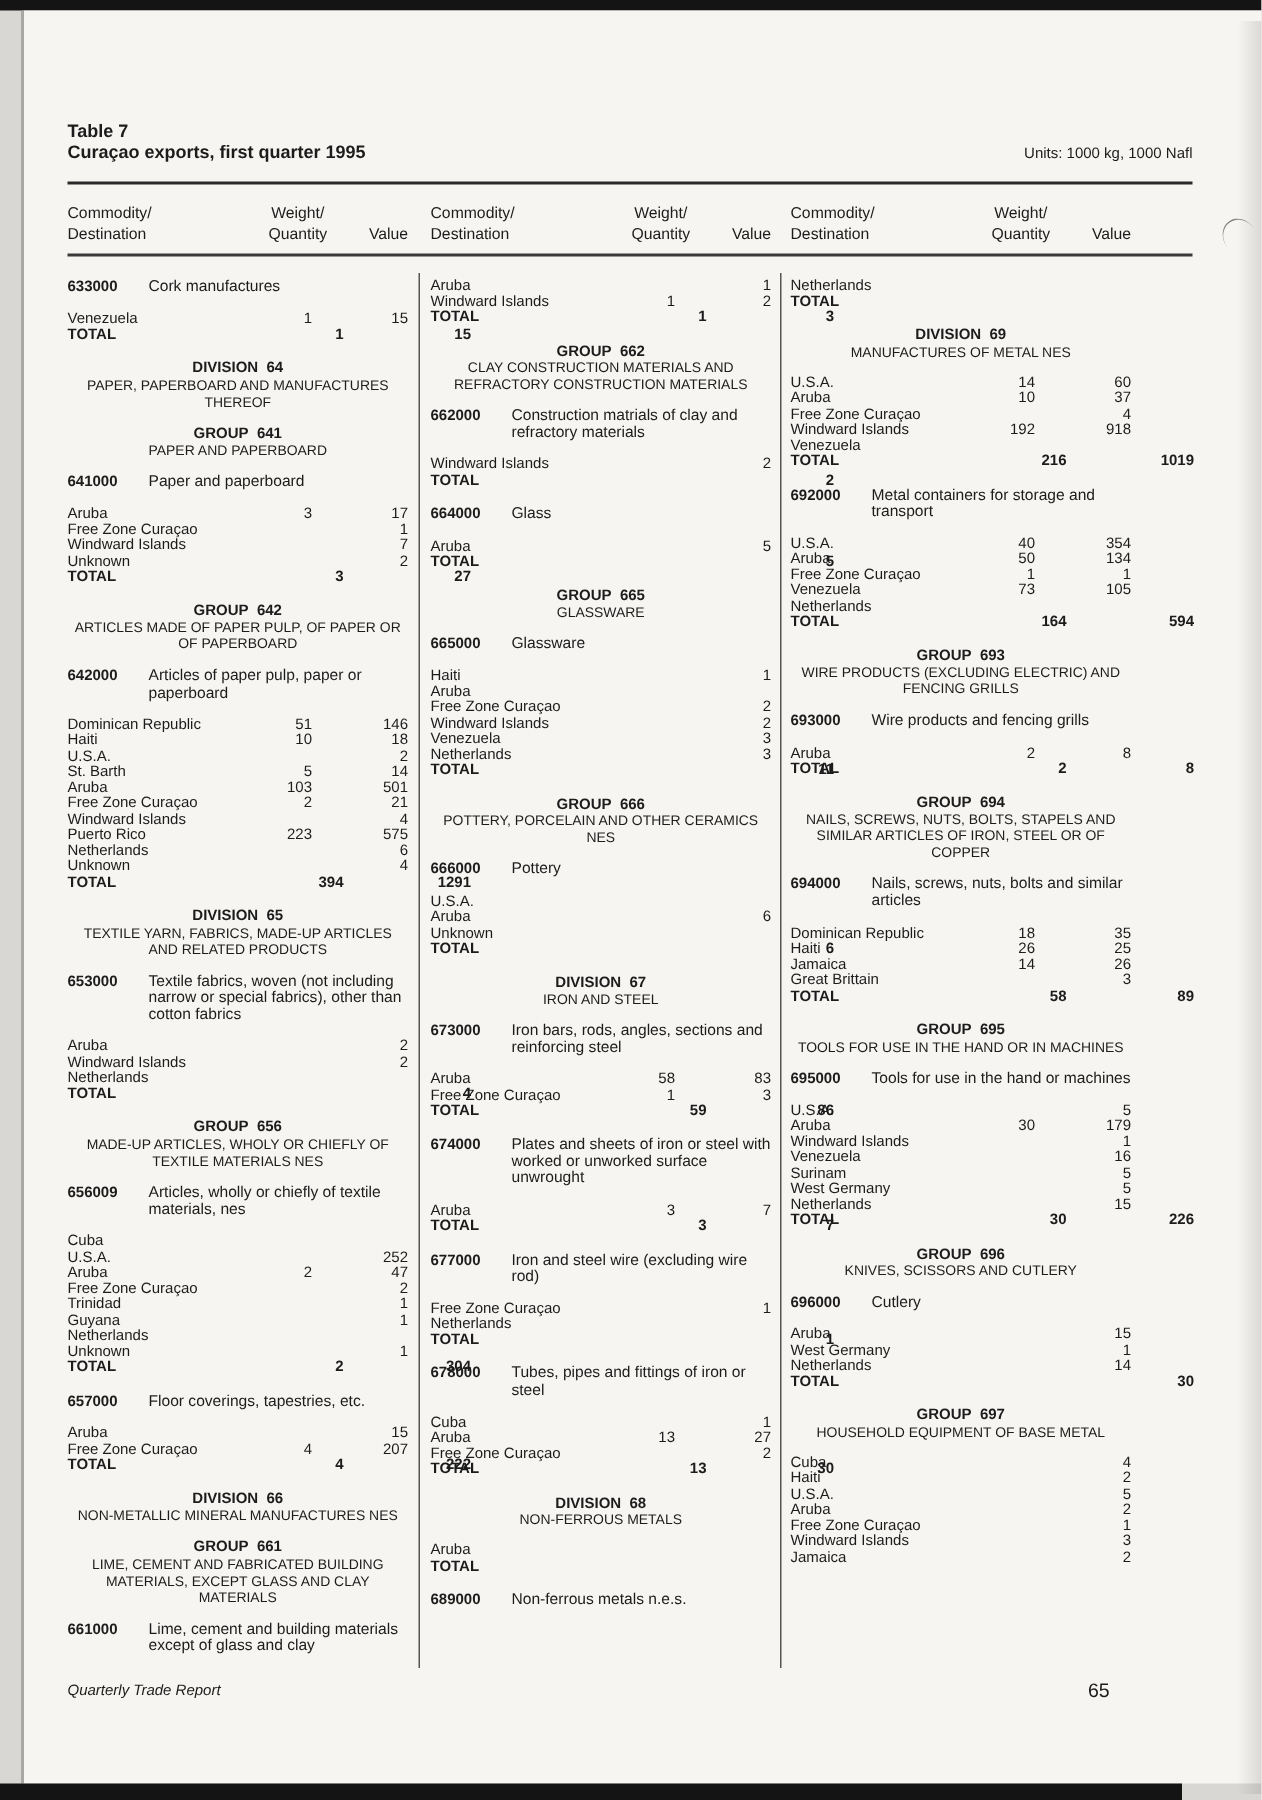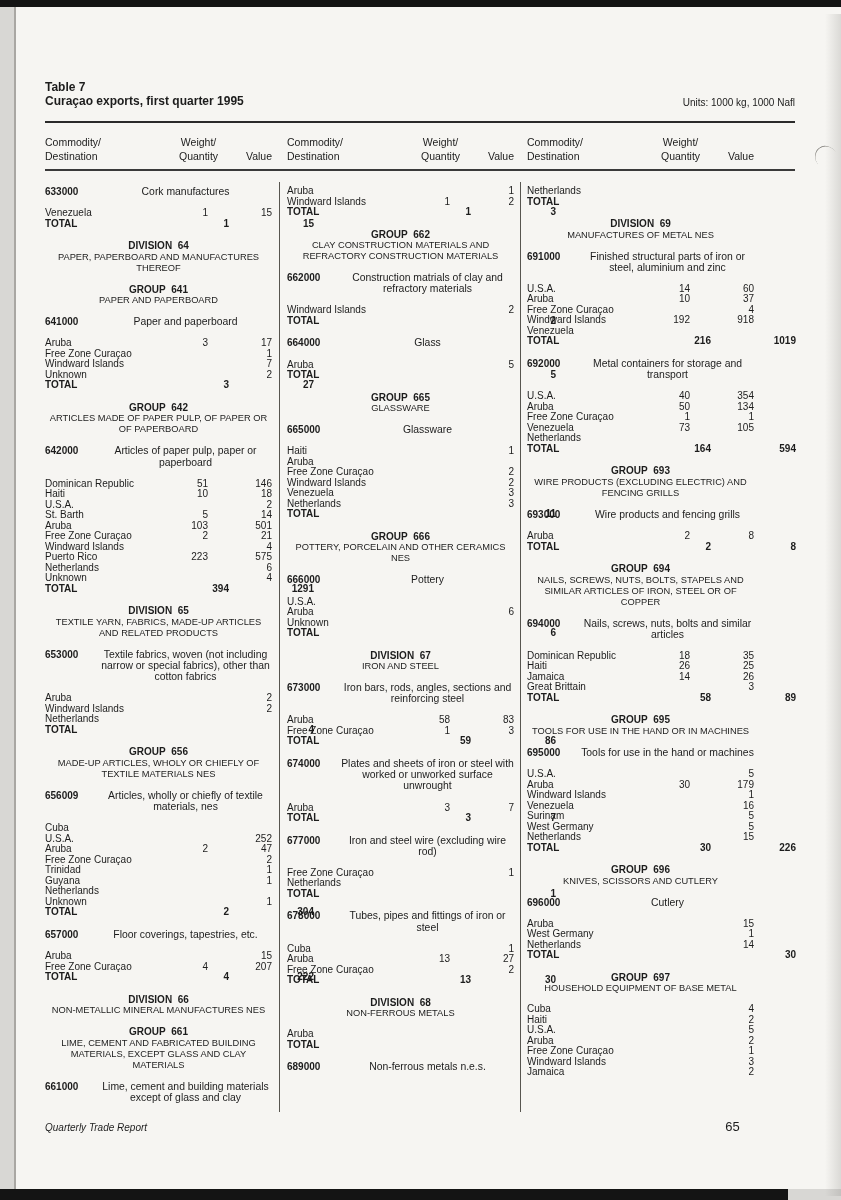--- a/index.html
+++ b/index.html
@@ -47,21 +47,21 @@
 
   .col { position:absolute; top:186px; width:227px; }
   .col1, .h1pos { left:45px; }
   .col2, .h2pos { left:287px; }
   .col3, .h3pos { left:527px; }
 
   .heading { text-align:center; margin-top:3px; margin-bottom:10px; }
   .heading .hline1 { font-size:10px; font-weight:bold; line-height:11.5px; }
   .heading .hline2 { font-size:9.3px; line-height:11px; }
 
-  .commodity { position:relative; padding-left:54px; margin-bottom:11px; font-size:10.4px; line-height:11.2px;text-align:center; }
+  .commodity { position:relative; padding-left:54px; margin-bottom:11px; font-size:10.4px; line-height:11.2px; }
   .commodity .code { position:absolute; left:0; top:0; font-weight:bold; font-size:10px; }
 
   .rows { margin-bottom:11px; }
   .row { display:flex; font-size:10px; line-height:10.5px; }
   .row .dest { width:113px; flex:none; white-space:nowrap; }
   .row .qty { width:50px; flex:none; text-align:right; }
   .row .val { width:64px; flex:none; text-align:right; }
   .row.total { font-weight:bold;gap:21px; }
 
   .footer-left { position:absolute; left:45px; top:1122px; font-size:10px; font-style:italic; }
@@ -564,21 +564,20 @@
       <div class="row total">
         <span class="dest">TOTAL</span>
         <span class="qty"></span>
         <span class="val"></span>
       </div>
     </div>
     <div class="heading division">
       <div class="hline1">DIVISION&nbsp;&nbsp;69</div>
       <div class="hline2">MANUFACTURES OF METAL NES</div>
     </div>
-    <div class="commodity"><span class="code">691000</span><span class="desc">Finished structural parts of iron or steel, aluminium and zinc</span></div>
     <div class="rows">
       <div class="row">
         <span class="dest">U.S.A.</span>
         <span class="qty">14</span>
         <span class="val">60</span>
       </div>
       <div class="row">
         <span class="dest">Aruba</span>
         <span class="qty">10</span>
         <span class="val">37</span>

